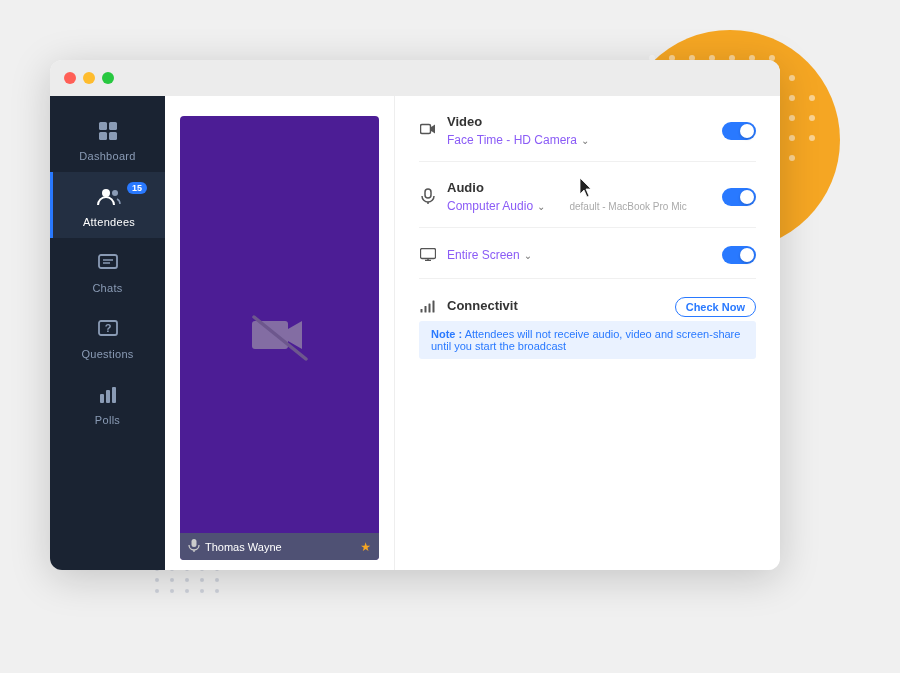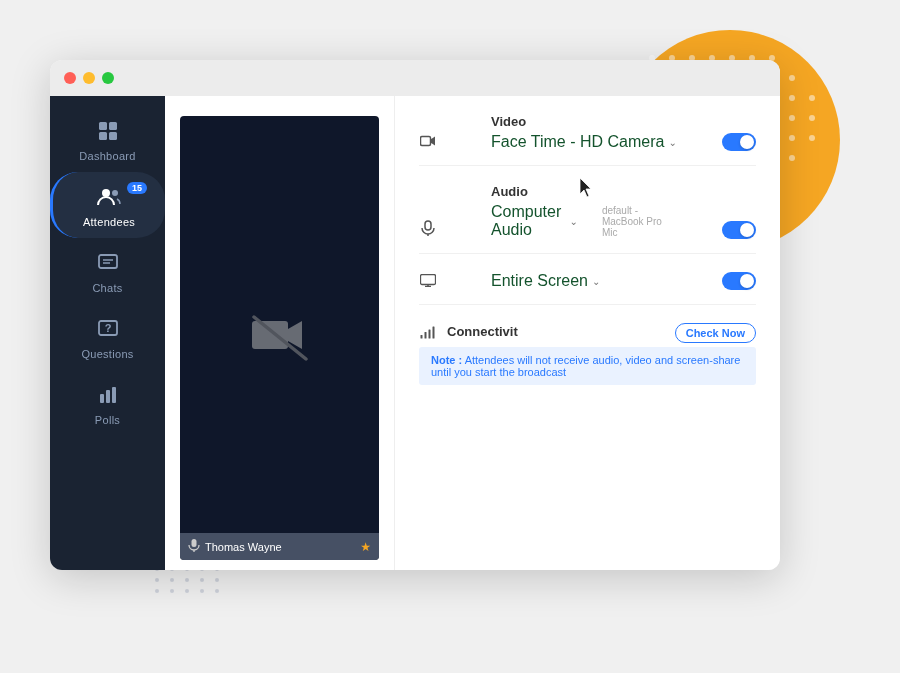--- a/index.html
+++ b/index.html
@@ -102,21 +102,20 @@
       padding: 14px 0 10px;
       cursor: pointer;
       position: relative;
       color: #8a9bb5;
       transition: color 0.2s;
     }
     .sidebar-item.active {
       background: #232f42;
       border-left: 3px solid #2979FF;
       color: #fff;
-      border-radius: 28px;
     }
     .sidebar-icon {
       font-size: 20px;
       margin-bottom: 5px;
       line-height: 1;
     }
     .sidebar-label {
       font-size: 11px;
       font-weight: 500;
       letter-spacing: 0.3px;
@@ -148,21 +147,21 @@
     .left-panel {
       width: 230px;
       background: #fff;
       display: flex;
       flex-direction: column;
       border-right: 1px solid #eee;
       flex-shrink: 0;
     }
     .video-preview {
       flex: 1;
-      background: #0f172a;
+      background: #4c1d95;
       display: flex;
       align-items: center;
       justify-content: center;
       margin: 20px 15px 10px;
       border-radius: 4px;
       min-height: 140px;
       position: relative;
     }
     .video-off-svg {
       width: 60px;
@@ -196,25 +195,24 @@
     }
 
     
     .right-panel {
       flex: 1;
       padding: 18px 24px;
       overflow-y: auto;
     }
     .setting-row {
       display: flex;
-      align-items: flex-end;
+      align-items: center;
       margin-bottom: 18px;
       padding-bottom: 14px;
       border-bottom: 1px solid #f0f0f0;
-      gap: 44px;
     }
     .setting-row:last-of-type {
       border-bottom: none;
     }
     .setting-icon {
       font-size: 14px;
       color: #555;
       margin-right: 10px;
       margin-top: 1px;
       width: 18px;
@@ -228,22 +226,22 @@
       font-weight: 600;
       color: #333;
       margin-bottom: 4px;
     }
     .setting-sub {
       display: flex;
       align-items: center;
       gap: 4px;
     }
     .setting-sub-text {
-      font-size: 16px;
-      color: #14532d;
+      font-size: 12px;
+      color: #8b5cf6;
     }
     .chevron {
       font-size: 10px;
       color: #777;
     }
     .setting-default {
       font-size: 10px;
       color: #aaa;
       margin-left: 20px;
     }

